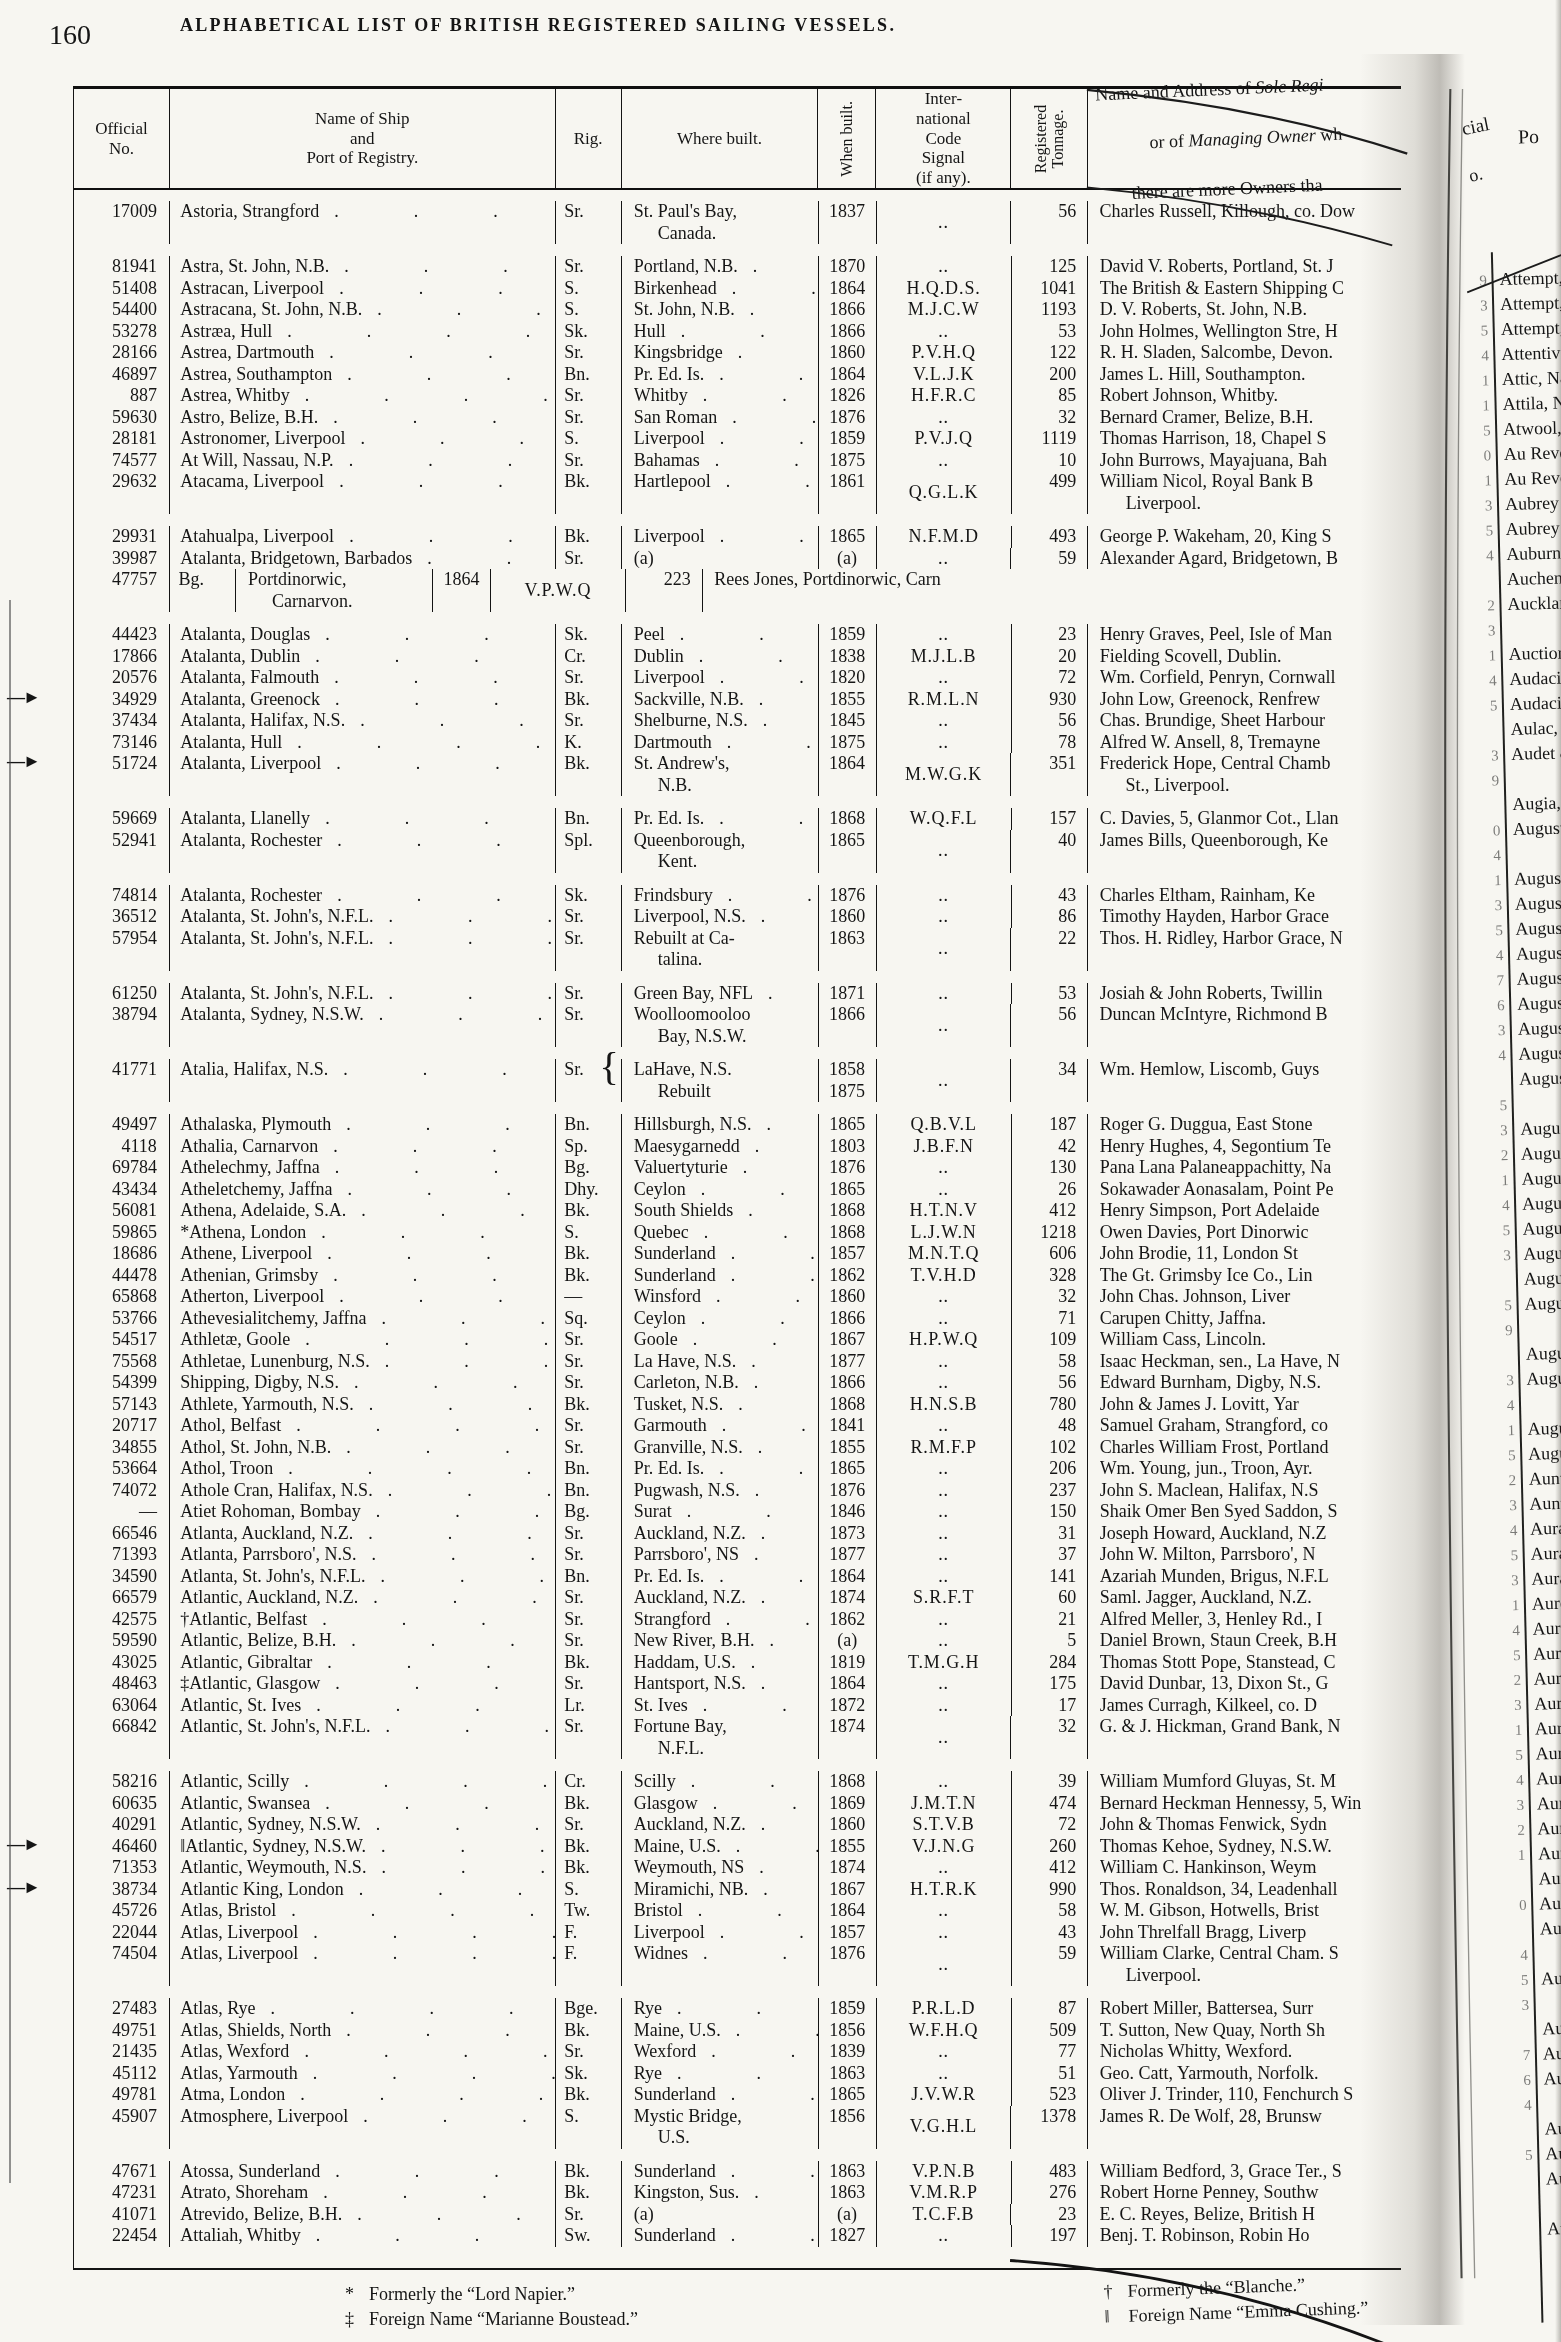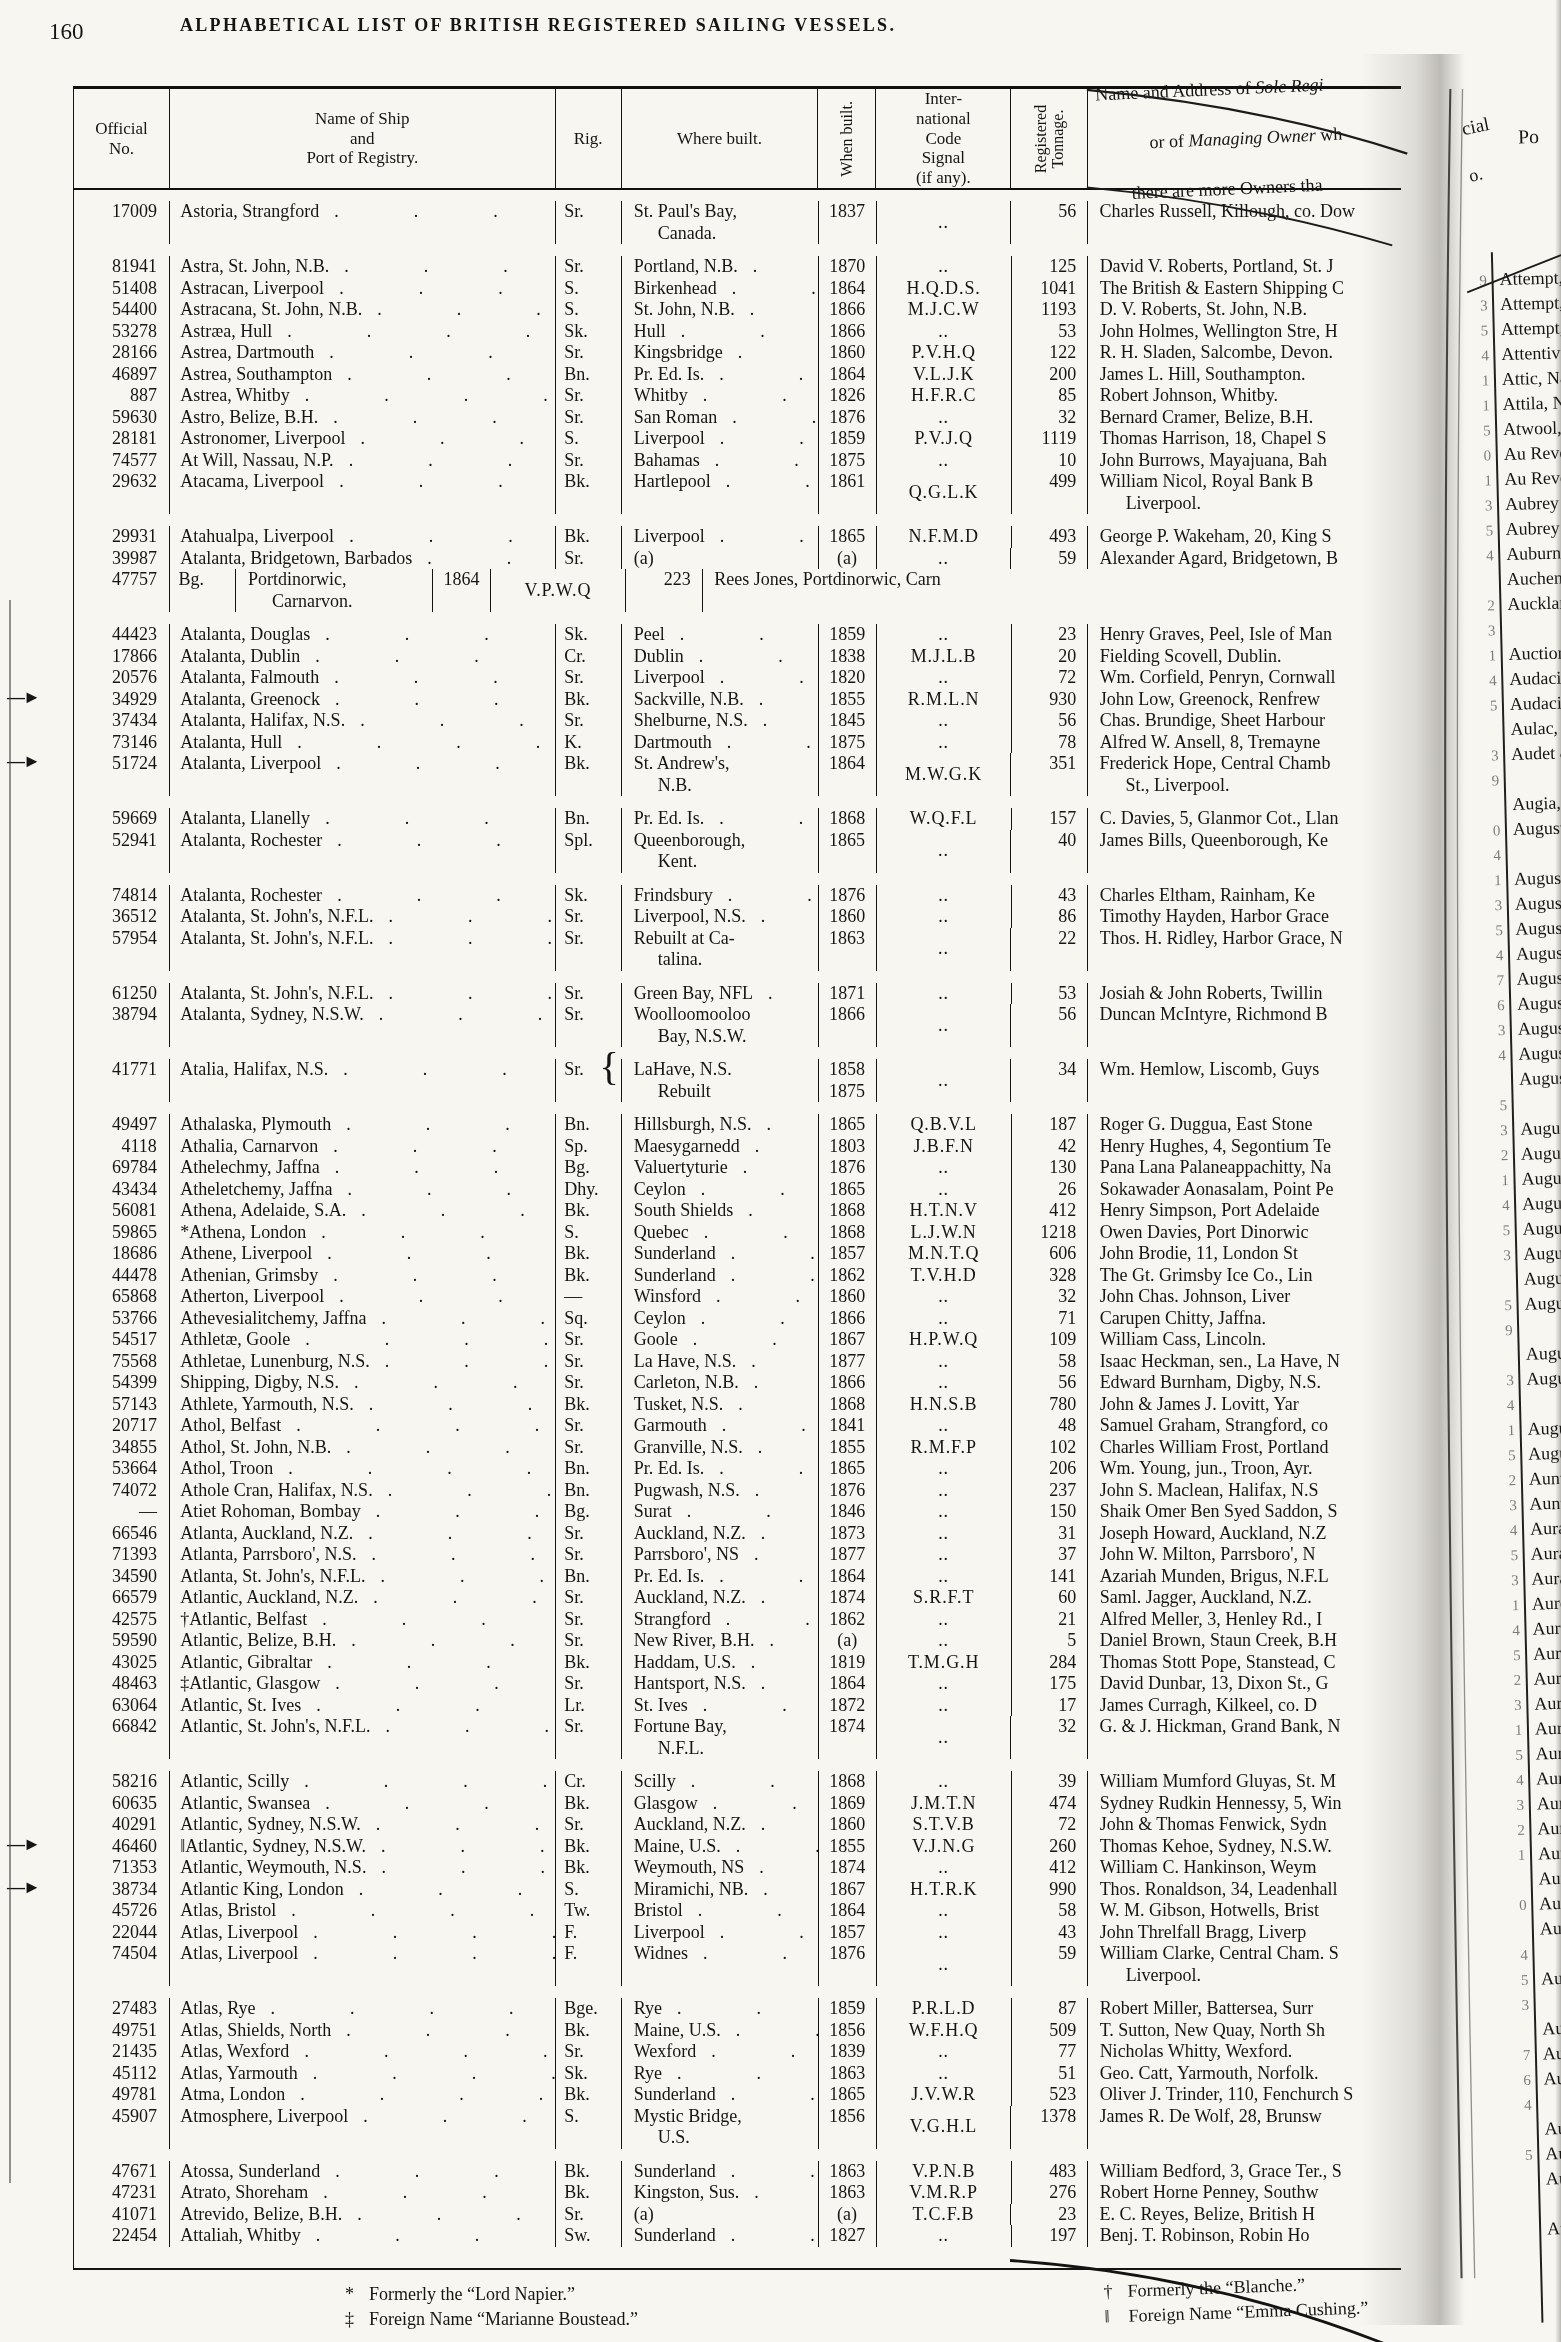--- a/index.html
+++ b/index.html
@@ -1,21 +1,21 @@
 <!DOCTYPE html>
 <html style="font-size:15px"><head>
 <meta charset="utf-8">
 <style>
   html,body{margin:0;padding:0;}
   body{
     width:1562px;height:2342px;position:relative;overflow:hidden;
     background:#f7f6f1;color:#151515;
     font-family:"Liberation Serif","DejaVu Serif",serif;
   }
-  .page-num{position:absolute;top:19px;left:49px;font-size:23px;}
+  .page-num{position:absolute;top:19px;left:49px;font-size:28px;}
   .title{position:absolute;top:15px;left:180px;font-size:18px;font-weight:bold;letter-spacing:2.3px;white-space:nowrap;}
   
   .reg-table{position:absolute;left:73px;top:86px;width:1327px;border-top:3.7px solid #101010;border-left:1.9px solid #141414;border-bottom:2.8px solid #141414;}
   .hdr-row{display:flex;height:99px;border-bottom:2.8px solid #101010;}
   .hcell{display:flex;align-items:center;justify-content:center;border-right:1.9px solid #141414;text-align:center;font-size:17px;line-height:19.7px;white-space:pre-line;box-sizing:border-box;}
   .c-no{width:96px;} .c-name{width:386px;} .c-rig{width:66px;} .c-built{width:197px;}
   .c-when{width:58px;} .c-code{width:135px;} .c-ton{width:77px;} .c-owner{width:313px;border-right:none;}
   .rot{transform:rotate(-90deg);white-space:nowrap;font-size:16px;}
   .rot2{transform:rotate(-90deg);white-space:pre-line;font-size:16px;line-height:17px;text-align:center;}
   .owner-hdr{transform:rotate(-2.5deg);font-size:18px;line-height:25px;width:100%;padding-left:9.4px;box-sizing:border-box;text-align:left;}
@@ -1341,21 +1341,21 @@
           <div class="cell b-built">
             <div class="ln">
               <span>Glasgow</span>
               <span class="leaders"></span>
             </div>
           </div>
           <div class="cell b-when">1869</div>
           <div class="cell b-code">J.M.T.N</div>
           <div class="cell b-ton">474</div>
           <div class="cell b-owner">
-            <div class="ln">Sydney Rudkin Hennessy, 5, Win</div>
+            <div class="ln">Bernard Heckman Hennessy, 5, Win</div>
           </div>
         </div>
         <div class="row">
           <div class="cell b-no">40291</div>
           <div class="cell b-name">
             <span class="name-text">Atlantic, Sydney, N.S.W.</span>
             <span class="leaders"></span>
           </div>
           <div class="cell b-rig">Sr.</div>
           <div class="cell b-built">

